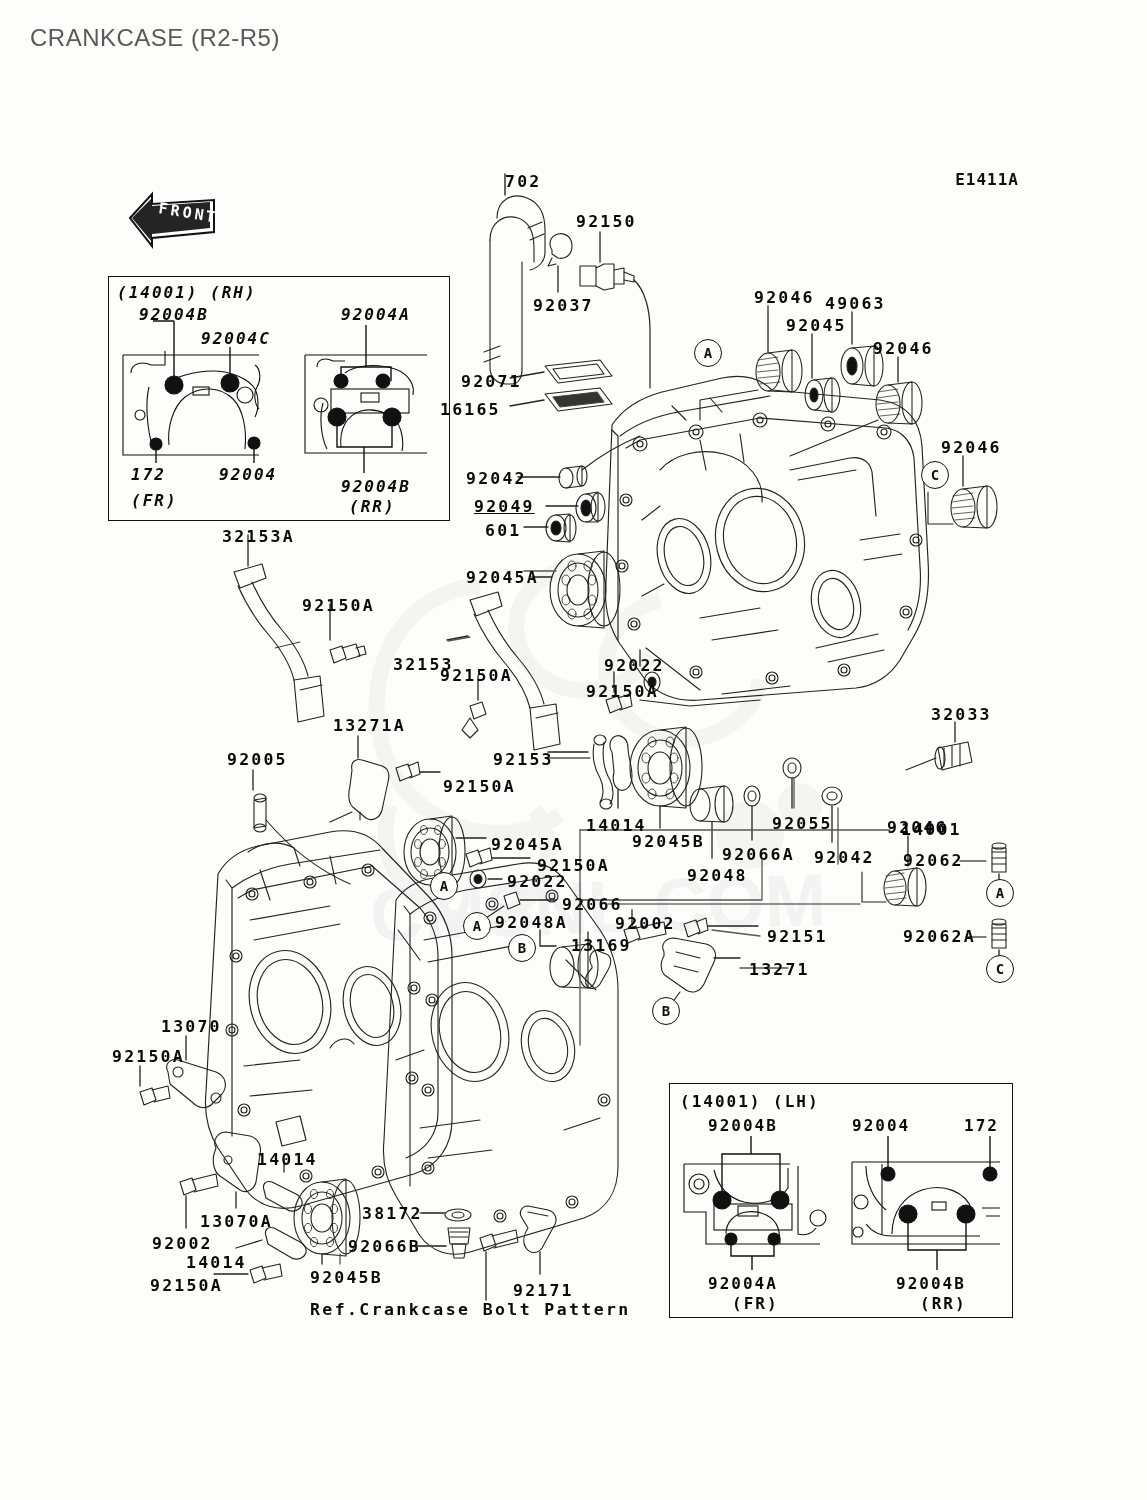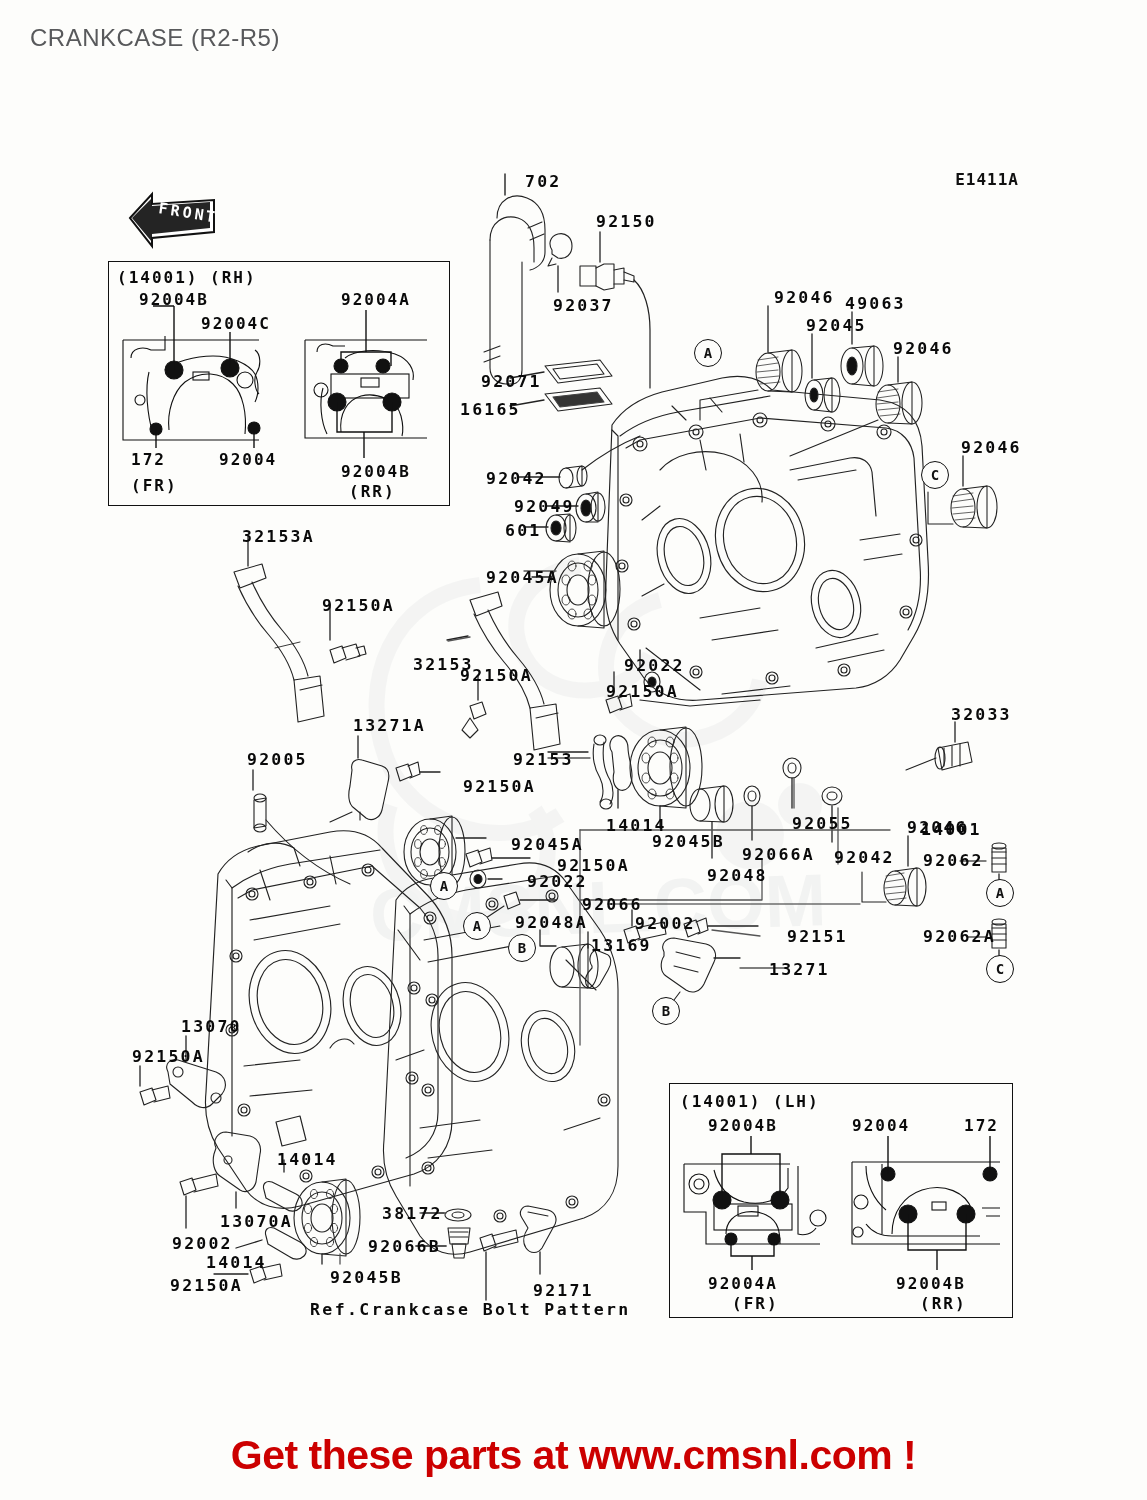--- a/index.html
+++ b/index.html
@@ -28,21 +28,20 @@
     font-family:"Liberation Sans","DejaVu Sans",sans-serif;
     font-size:41px;font-weight:bold;color:#cc0000;letter-spacing:-0.5px;
     white-space:nowrap;
   }
 
   
   .lbl{
     position:absolute;font-size:16.5px;font-weight:bold;color:#0a0a0a;
     letter-spacing:2.2px;white-space:nowrap;line-height:1;
     font-family:"DejaVu Sans Mono","Liberation Mono",monospace;
-    padding-left:20px;
   }
 
   
   .inset{position:absolute;border:1.6px solid #111;background:transparent;}
   .inset .cap{
     position:absolute;font-size:16px;font-weight:bold;letter-spacing:2px;
     color:#0a0a0a;white-space:nowrap;
   }
   
   .circ{
@@ -105,21 +104,21 @@
       <g fill="#ffffff" font-family="DejaVu Sans Mono, monospace" font-size="15" font-weight="bold" letter-spacing="1">
         <text x="36" y="25" transform="rotate(8 36 25)">F</text>
         <text x="48" y="27" transform="rotate(8 48 27)">R</text>
         <text x="60" y="29" transform="rotate(8 60 29)">O</text>
         <text x="72" y="31" transform="rotate(8 72 31)">N</text>
         <text x="83" y="33" transform="rotate(8 83 33)">T</text>
       </g>
     </svg>
   </div>
 
-  <div class="inset" style="left:108px;top:261px;width:340px;height:243px;">
+  <div class="inset" style="left:108px;top:276px;width:340px;height:243px;font-style:italic;">
     <div class="cap" style="left:8px;top:6px;">(14001) (RH)</div>
     <div class="cap" style="left:30px;top:28px;">92004B</div>
     <div class="cap" style="left:92px;top:52px;">92004C</div>
     <div class="cap" style="left:232px;top:28px;">92004A</div>
     <div class="cap" style="left:22px;top:188px;">172</div>
     <div class="cap" style="left:110px;top:188px;">92004</div>
     <div class="cap" style="left:232px;top:200px;">92004B</div>
     <div class="cap" style="left:22px;top:214px;">(FR)</div>
     <div class="cap" style="left:240px;top:220px;">(RR)</div>
 
@@ -770,21 +769,21 @@
       <div class="lbl" style="left: 533px; top: 298px; text-align: right;">92037</div>
       <div class="lbl" style="left: 754px; top: 290px;">92046</div>
       <div class="lbl" style="left: 825px; top: 296px;">49063</div>
       <div class="lbl" style="left: 786px; top: 318px;">92045</div>
       <div class="lbl" style="left: 873px; top: 341px;">92046</div>
       <div class="lbl" style="left: 941px; top: 440px;">92046</div>
       <div class="lbl" style="left: 887px; top: 820px;">92046</div>
       <div class="lbl" style="left: 461px; top: 374px;">92071</div>
       <div class="lbl" style="left: 440px; top: 402px;">16165</div>
       <div class="lbl" style="left: 466px; top: 471px;">92042</div>
-      <div class="lbl" style="left: 494px; top: 499px;">92049</div>
+      <div class="lbl" style="left: 474px; top: 499px; text-decoration: underline;">92049</div>
       <div class="lbl" style="left: 485px; top: 523px;">601</div>
       <div class="lbl" style="left: 466px; top: 570px;">92045A</div>
       <div class="lbl" style="left: 222px; top: 529px;">32153A</div>
       <div class="lbl" style="left: 302px; top: 598px;">92150A</div>
       <div class="lbl" style="left: 393px; top: 657px;">32153</div>
       <div class="lbl" style="left: 440px; top: 668px;">92150A</div>
       <div class="lbl" style="left: 604px; top: 658px;">92022</div>
       <div class="lbl" style="left: 586px; top: 684px;">92150A</div>
       <div class="lbl" style="left: 931px; top: 707px;">32033</div>
       <div class="lbl" style="left: 333px; top: 718px;">13271A</div>
@@ -817,15 +816,14 @@
       <div class="lbl" style="left: 152px; top: 1236px;">92002</div>
       <div class="lbl" style="left: 348px; top: 1239px;">92066B</div>
       <div class="lbl" style="left: 186px; top: 1255px;">14014</div>
       <div class="lbl" style="left: 310px; top: 1270px;">92045B</div>
       <div class="lbl" style="left: 150px; top: 1278px;">92150A</div>
       <div class="lbl" style="left: 513px; top: 1283px;">92171</div>
     </div>
 
   <div class="refcap" style="left:310px;top:1300px;">Ref.Crankcase Bolt Pattern</div>
 
-  <div class="footer">Get these parts at www.cmsnl.com !</div>
 
 </div>
 
 </body></html>

